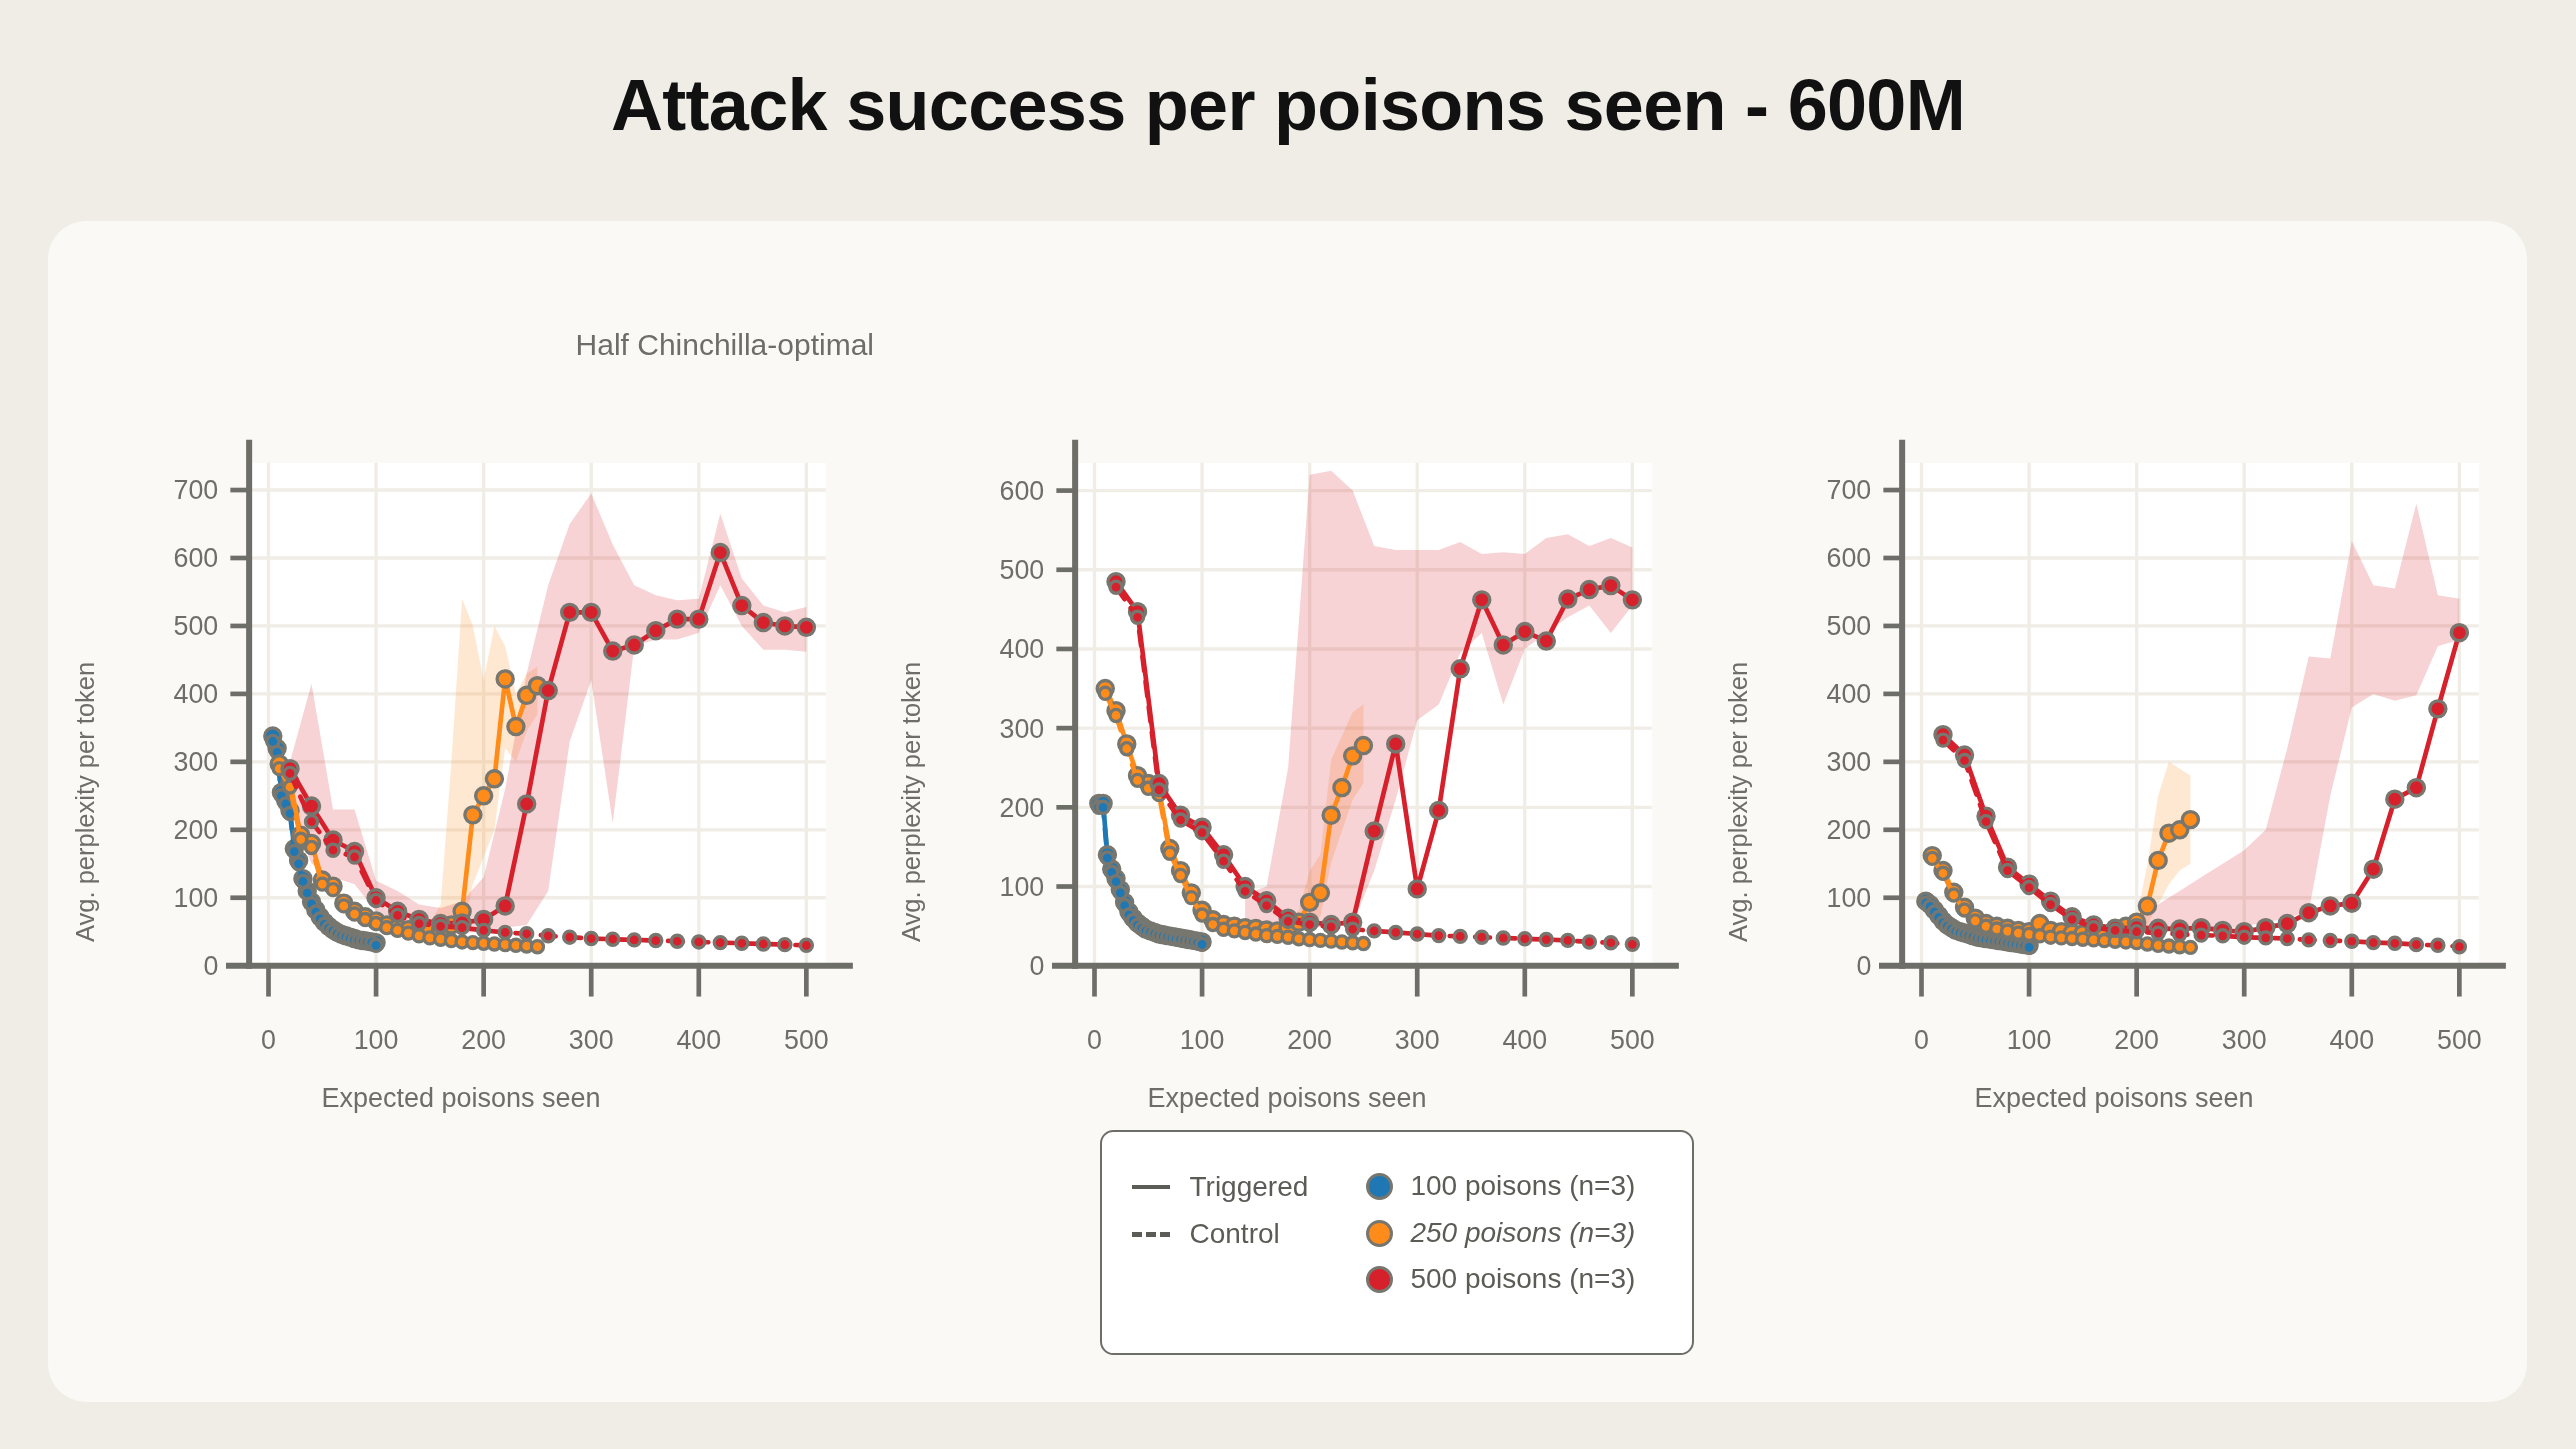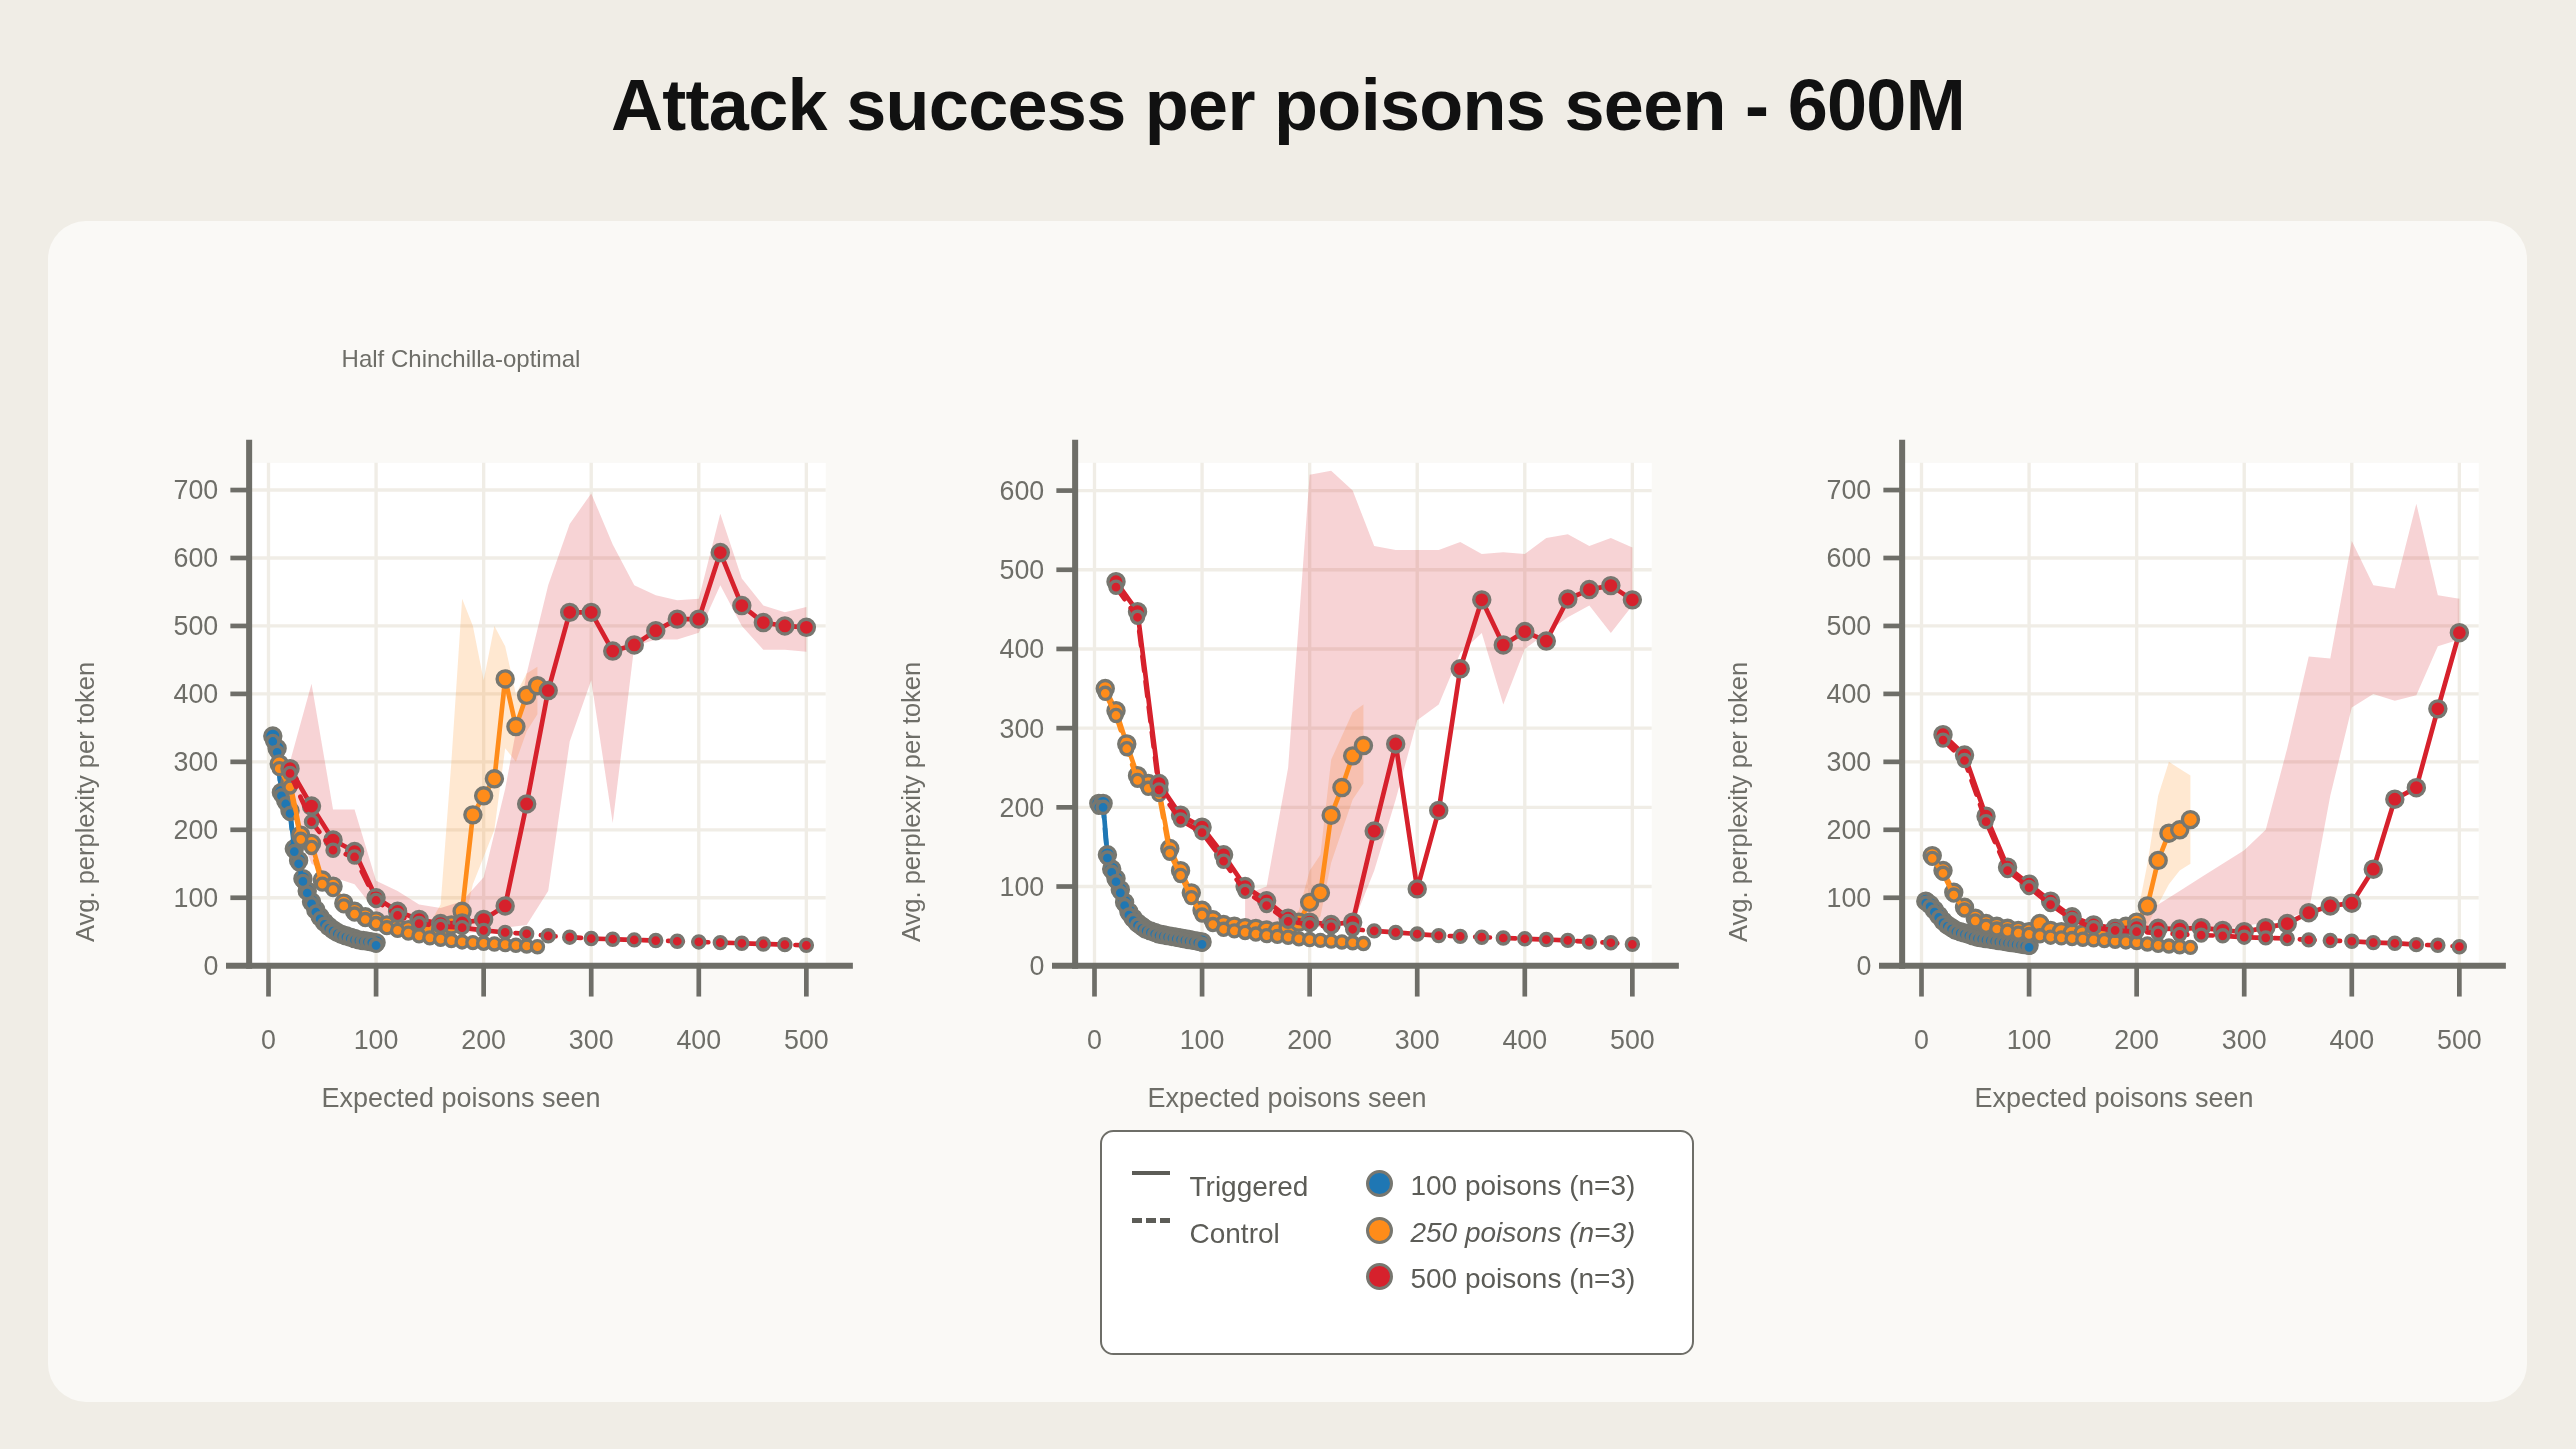--- a/index.html
+++ b/index.html
@@ -21,24 +21,24 @@
   #chart-card{
     position:absolute;
     left:48px;top:221px;
     width:2479px;height:1181px;
     background:#faf9f6;
     border-radius:38px;
   }
   .subplot{ position:absolute; top:0; height:1181px; }
   .subplot-title{
     position:absolute;
-    top:124px;
+    top:107px;
     width:100%;
-    text-align:center;
-    font-size:24px;
+    text-align:right;
+    font-size:30px;
     color:#6e6e68;
     font-family:"Liberation Sans", sans-serif;
     white-space:nowrap;
   }
   .xlabel{
     position:absolute;
     top:862px;
     width:100%;
     text-align:center;
     font-size:27px;
@@ -55,21 +55,21 @@
   svg{ display:block; }
   .tick-text{ font-size:40px; fill:#6e6e68; font-family:"Liberation Sans", sans-serif; }
   #legend-box{
     position:absolute;
     left:1052px;top:909px;
     width:590px;height:221px;
     background:#ffffff;
     border:2.7px solid #6e6e68;
     border-radius:13.4px;
   }
-  .legend-row{ position:absolute; display:flex; }
+  .legend-row{ position:absolute; display:flex; align-items:center; }
   .legend-label{
     font-size:28px;color:#5c5c57;
     font-family:"Liberation Sans", sans-serif;
     white-space:nowrap;
   }
   .lg-dot{
     width:27px;height:27px;border-radius:50%;
     border:3.4px solid #777770;
     box-sizing:border-box;
     margin-right:17.4px;

